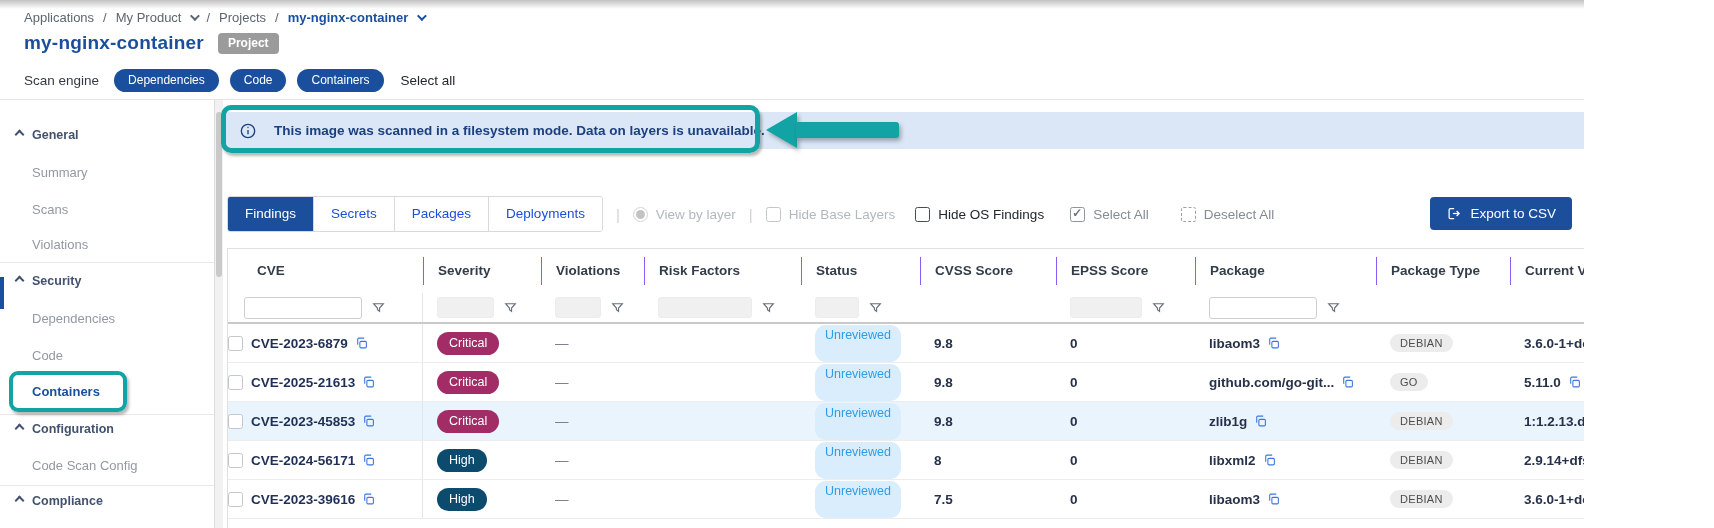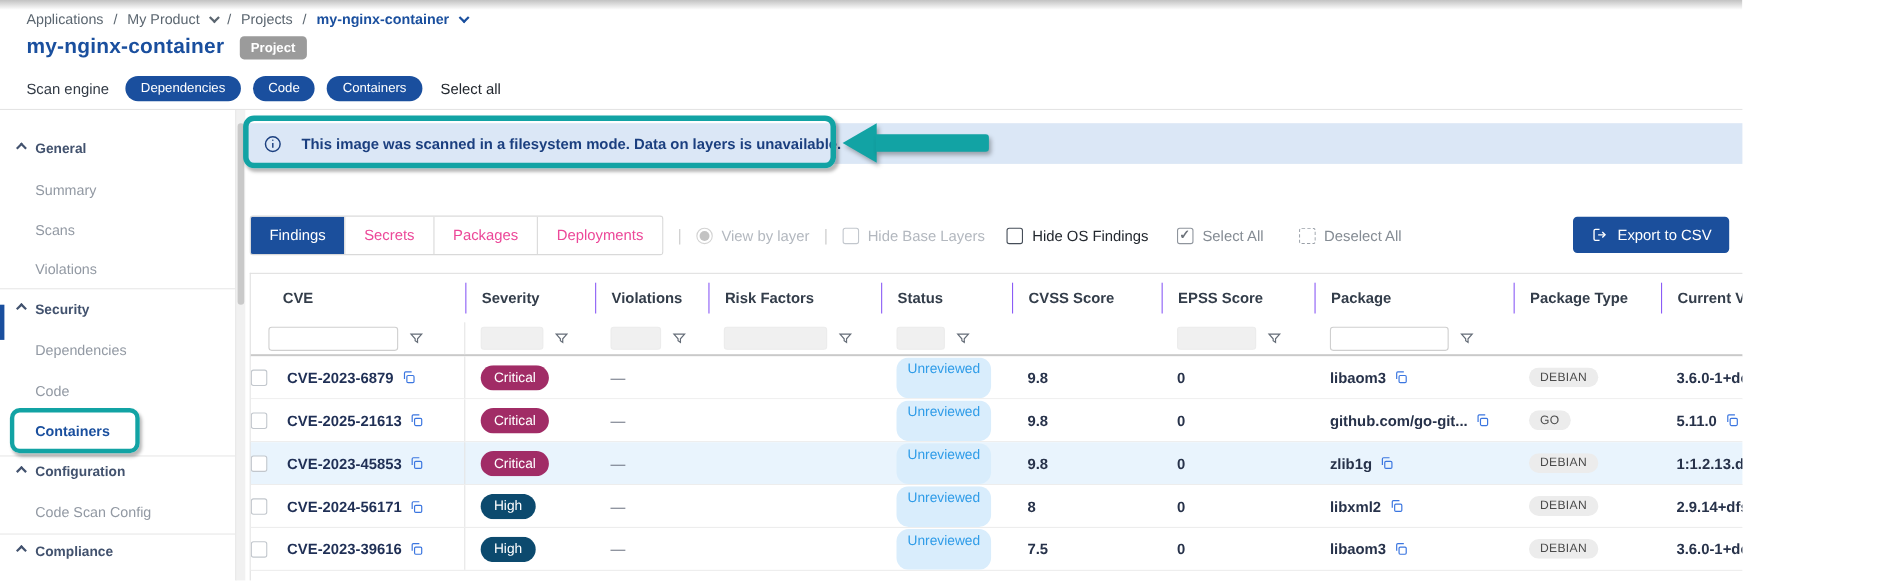--- a/index.html
+++ b/index.html
@@ -53,21 +53,21 @@
   .ann-containers { left:9px; top:371px; width:118px; height:41px; border-width:4px; border-radius:9px; }
   .arrow-head { position:absolute; left:766px; top:112px; width:0; height:0;
     border-top:18px solid transparent; border-bottom:18px solid transparent; border-right:31px solid #12a3a4;
     filter:drop-shadow(2px 3px 2px rgba(0,0,0,.3)); z-index:21; }
   .arrow-shaft { position:absolute; left:796px; top:122px; width:103px; height:16px; background:#12a3a4;
     border-radius:0 3px 3px 0; filter:drop-shadow(2px 3px 2px rgba(0,0,0,.3)); z-index:21; }
 
   
   .toolbar { position:absolute; left:227px; top:196px; right:12px; height:36px; display:flex; align-items:center; }
   .tabgroup { display:flex; border:1px solid #d9d9d9; border-radius:3px; overflow:hidden; height:36px; background:#fff; }
-  .tab { padding:0 17px; line-height:34px; font-size:13.5px; color:#ec4899; background:#fff; cursor:pointer; border-left:1px solid #d9d9d9; }
+  .tab { padding:0 17px; line-height:34px; font-size:13.5px; color:#1d4ed8; background:#fff; cursor:pointer; border-left:1px solid #d9d9d9; }
   .tab:first-child { border-left:none; }
   .tab.active { background:#1b4f9c; color:#fff; }
   .tb-sep { color:#d2d2d2; margin:0 13px; font-size:15px; }
   .radio { width:15px; height:15px; border-radius:50%; border:1px solid #d3d3d3; background:#fff; position:relative; margin-right:8px; flex:0 0 auto; }
   .radio::after { content:""; position:absolute; left:2px; top:2px; width:9px; height:9px; border-radius:50%; background:#c3c3c3; }
   .cb { width:15px; height:15px; border:1.5px solid #c2c7cd; border-radius:2.5px; background:#fff; margin-right:8px; flex:0 0 auto; position:relative; }
   .cb.dark { border-color:#454d58; }
   .cb.checked { border-color:#8f959d; }
   .cb.checked::after { content:"\2713"; position:absolute; left:1px; top:-2px; font-size:12px; color:#6d737b; font-weight:700; }
   .cb.dashed { border:1.5px dashed #9aa0a8; }
@@ -86,21 +86,21 @@
   .thead { height:44px; }
   .thead .hcell { font-size:13.5px; font-weight:700; color:#333d4a; padding-left:14px; height:28px; line-height:28px;
     border-left:1px solid #8b5cf6; white-space:nowrap; overflow:hidden; }
   .thead .hcell:first-child { border-left:none; padding-left:29px; }
   .thead .hcell.nob { border-left:none; }
   .frow { height:31px; border-bottom:2px solid #c9c9c9; }
   .fcell { display:flex; align-items:center; gap:10px; padding-left:14px; height:100%; }
   .fcell:first-child { padding-left:16px; }
   .f-input { height:22px; border:1px solid #cfcfcf; border-radius:3px; background:#fff; font-size:12px; padding:0 6px; }
   .f-box { height:21px; background:#f0f0f0; border:1px solid #ececec; border-radius:3px; }
-  .cve-colline { border-right:1px solid #e5e5e5; height:100%; display:flex; align-items:center; gap:10px; padding-left:16px; }
+  .cve-colline { border-right:1px solid #e5e5e5; height:100%; display:flex; align-items:center; padding-left:16px; }
   .trow { height:39px; border-bottom:1px solid #ededed; background:#fff; }
   .trow.hl { background:#e9f4fd; }
   .cell { font-size:13.5px; color:#27324a; padding-left:14px; white-space:nowrap; overflow:hidden; display:flex; align-items:center; }
   .cve-txt { font-weight:700; color:#1f2f55; margin-right:7px; }
   .bold { font-weight:700; }
   .dash { color:#6b7280; }
   .sev { color:#fff; font-size:12.5px; padding:4px 12px 5px; border-radius:13px; }
   .sev-critical { background:#a12c66; }
   .sev-high { background:#0c4a6e; }
   .status-pill { background:#d9edfc; color:#2f9ce8; font-size:12.5px; padding:3px 10px 20px; border-radius:11px; }
@@ -403,21 +403,21 @@
       <div class="cell">
           <span class="type-pill">DEBIAN</span>
         </div>
       <div class="cell bold">1:1.2.13.dfsg-1</div>
       <div class="cell kebab">⋮</div>
     </div>
 
     <div class="tgrid trow">
       <div class="cell cve-colline" style="padding-left:0">
         <span class="cb"></span>
-        <span style="display:flex;align-items:flex-end">
+        <span style="display:flex;align-items:flex-start">
             <span class="cve-txt">CVE-2024-56171</span>
         <span class="copy-btn">
               <svg width="13" height="14" viewBox="0 0 24 24" fill="none" stroke="#3b76e0" stroke-width="2">
                 <rect x="9" y="9" width="12" height="12" rx="2"></rect>
                 <path d="M5 15V5a2 2 0 0 1 2-2h10"></path>
               </svg>
             </span>
           </span>
       </div>
       <div class="cell">

